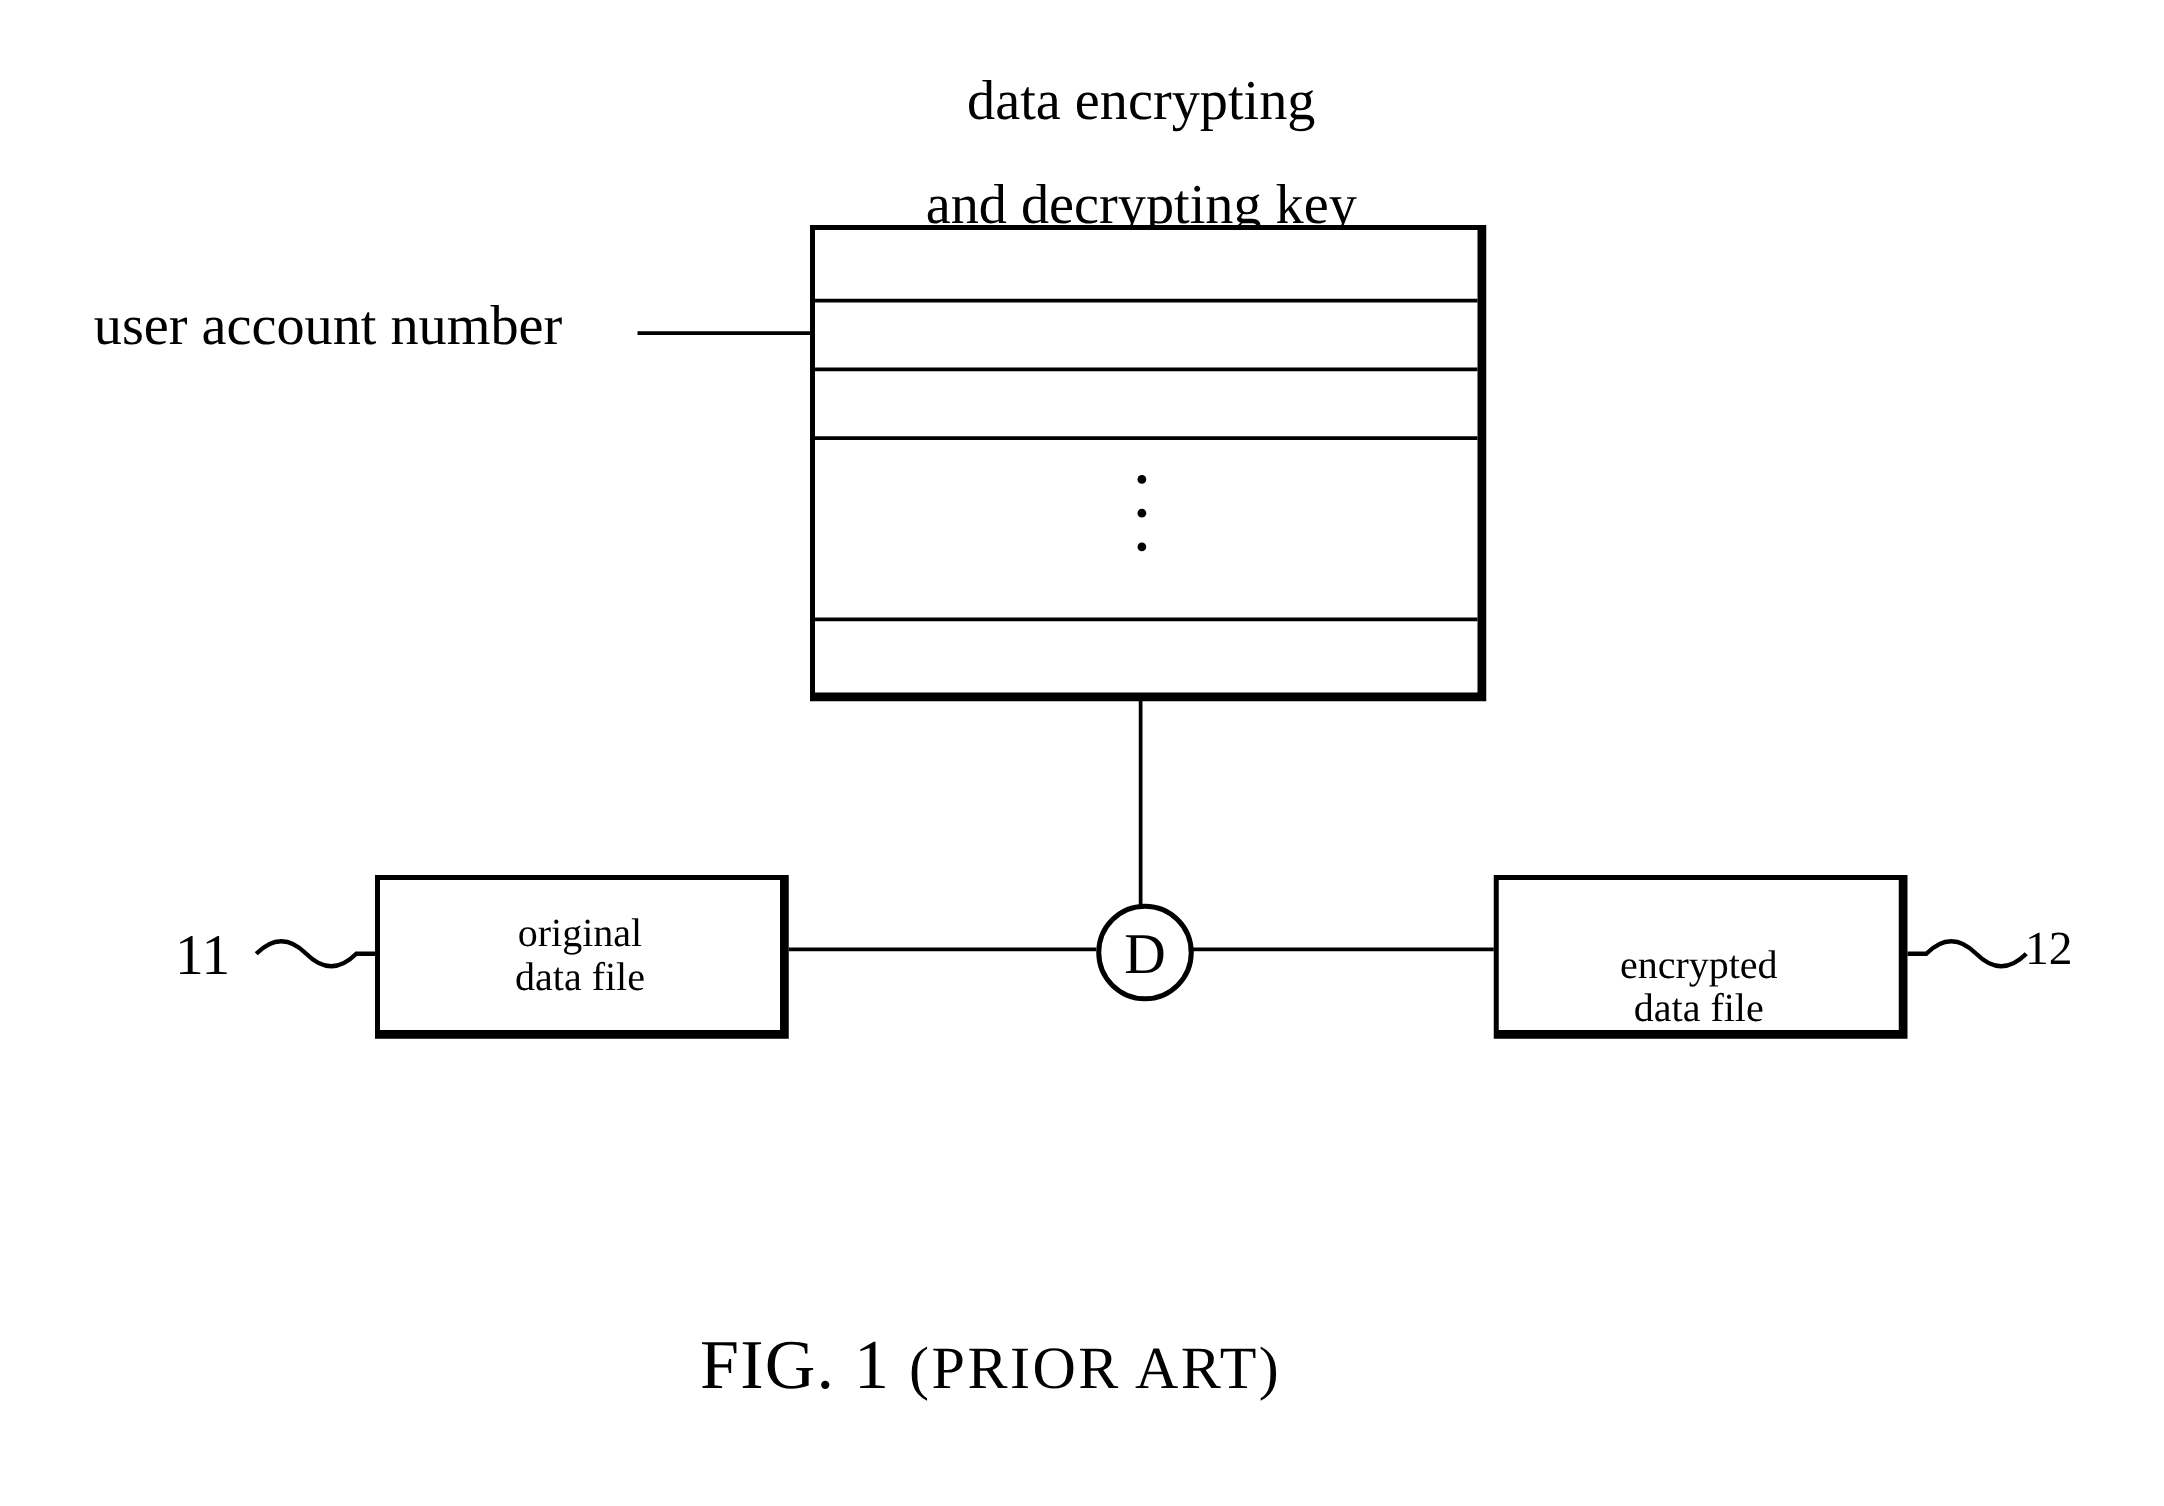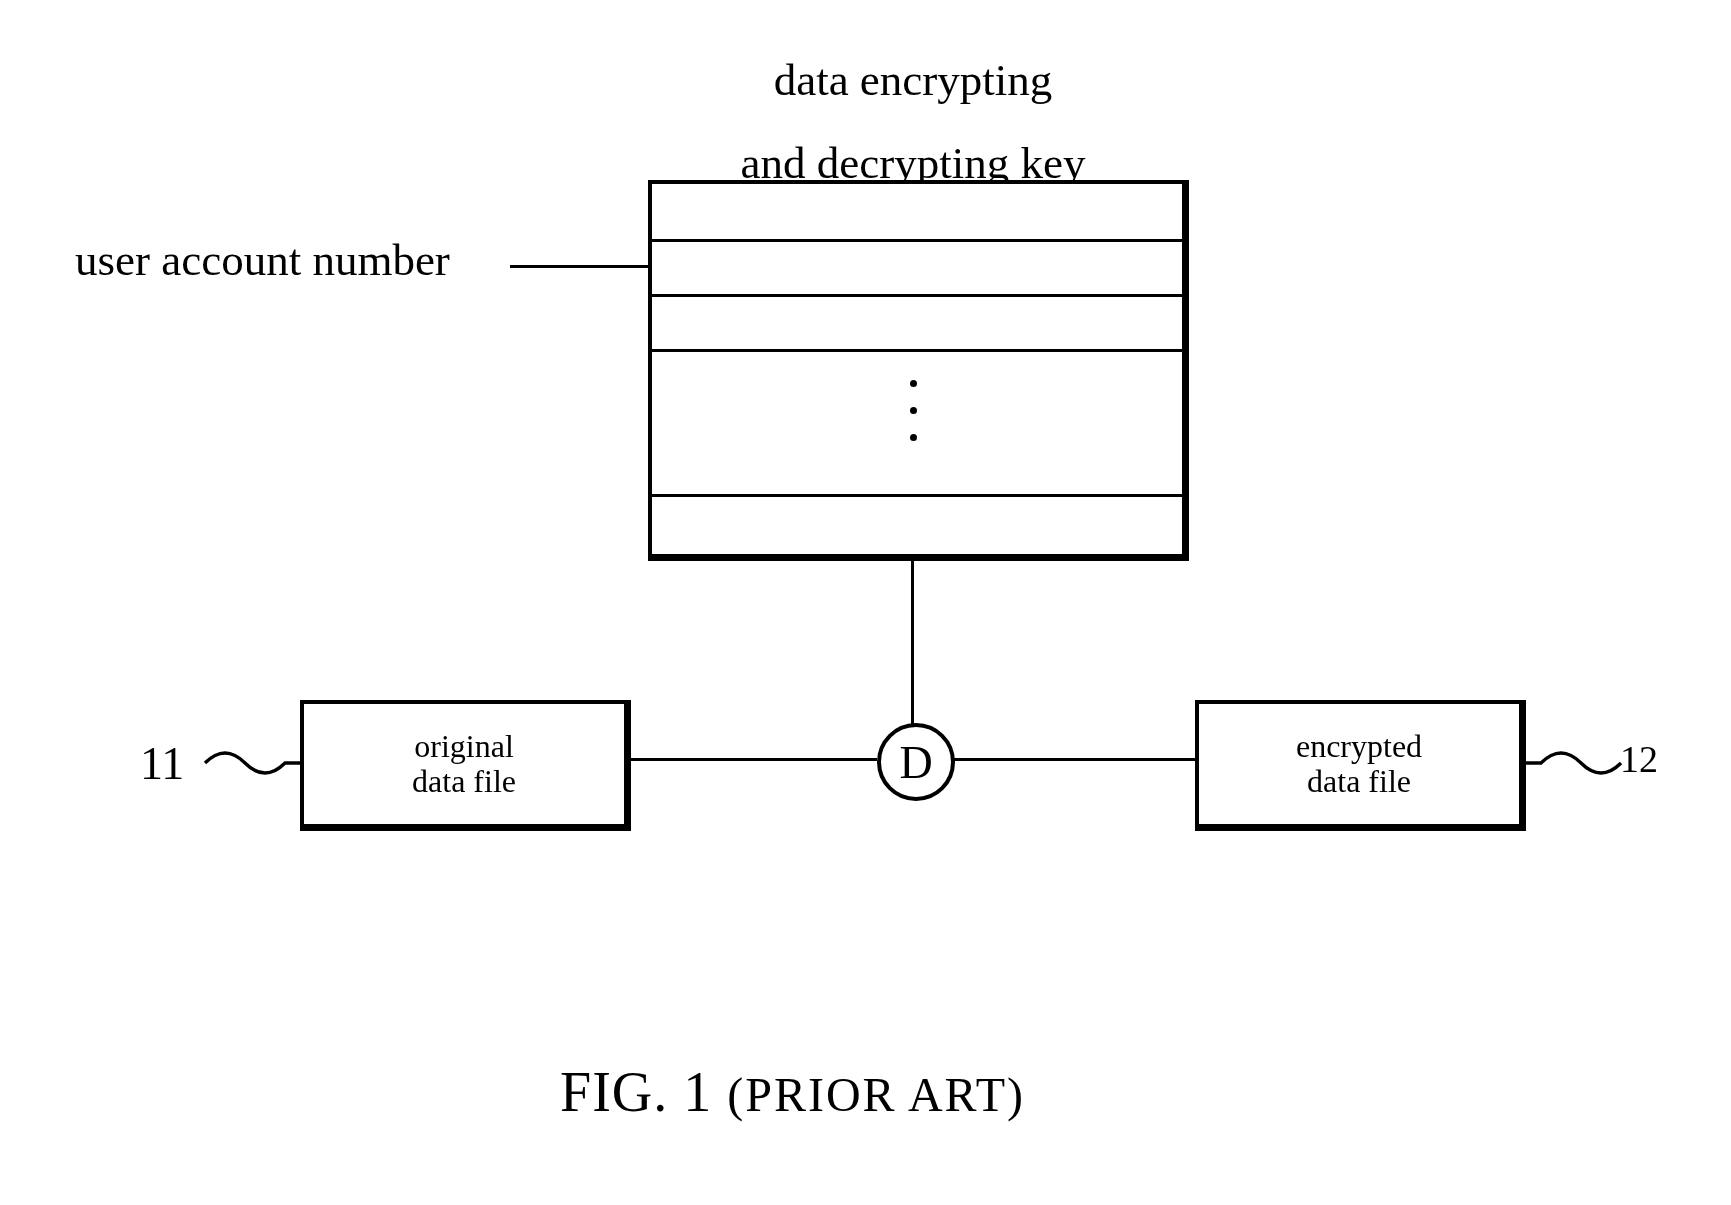--- a/index.html
+++ b/index.html
@@ -167,21 +167,21 @@
 
   <div class="filebox" style="left:300px; top:700px;">
     <div class="inner">
       <span>original</span><br>
       <span>data file</span>
     </div>
   </div>
 
   <div class="hline" style="left:631px; top:758px; width:246px;"></div>
 
-  <div class="filebox" style="left:1195px; top:700px;">
+  <div class="filebox" style="left:1195px; top:700px;align-items:flex-end;">
     <div class="inner">
       <span>encrypted</span><br>
       <span>data file</span>
     </div>
   </div>
 
   <div class="hline" style="left:951px; top:758px; width:244px;"></div>
 
   <div class="text" style="left:140px; top:738px; font-size:46px;text-align:center;">11</div>
   <div class="squiggle" style="left:205px; top:748px; width:95px; height:30px;">

